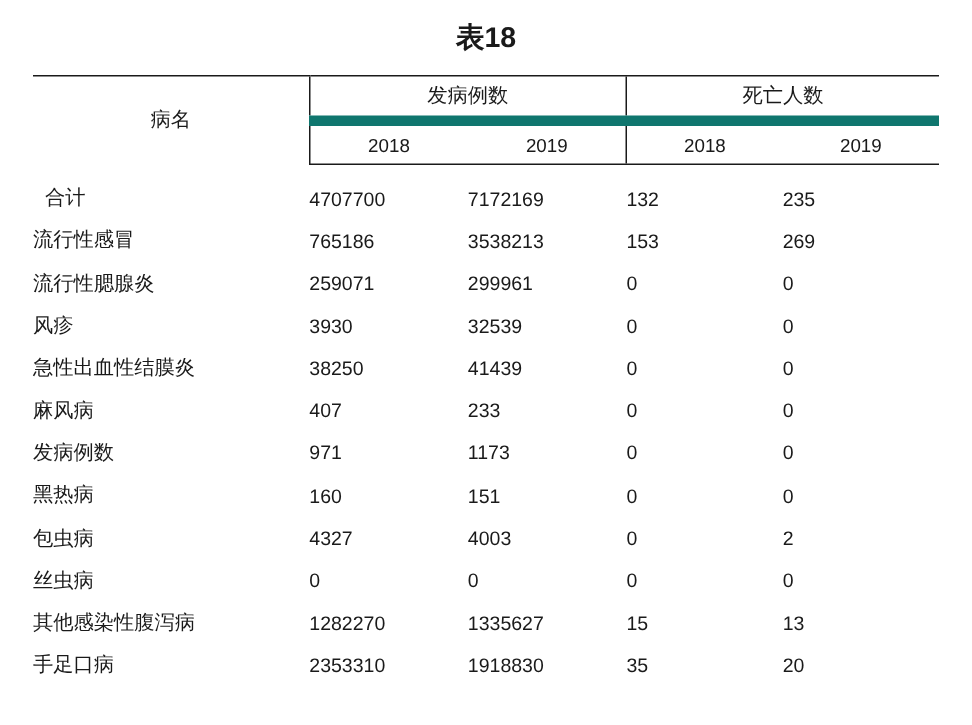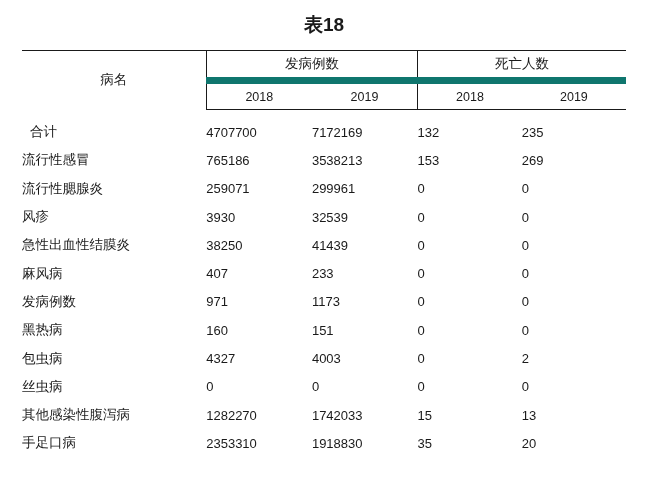--- a/index.html
+++ b/index.html
@@ -209,21 +209,21 @@
       <tr>
         <td class="label">丝虫病</td>
         <td class="num">0</td>
         <td class="num">0</td>
         <td class="num">0</td>
         <td class="num">0</td>
       </tr>
       <tr>
         <td class="label">其他感染性腹泻病</td>
         <td class="num">1282270</td>
-        <td class="num">1742033</td>
+        <td class="num">1335627</td>
         <td class="num">15</td>
         <td class="num">13</td>
       </tr>
       <tr>
         <td class="label">手足口病</td>
         <td class="num">2353310</td>
         <td class="num">1918830</td>
         <td class="num">35</td>
         <td class="num">20</td>
       </tr>

